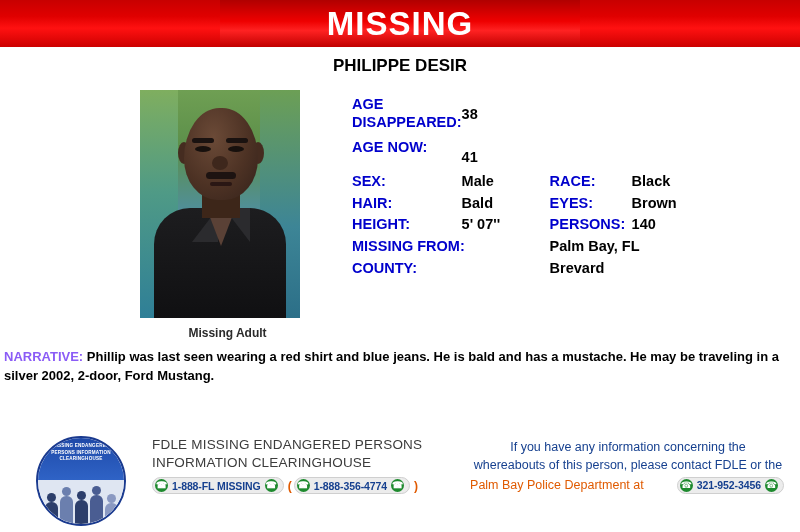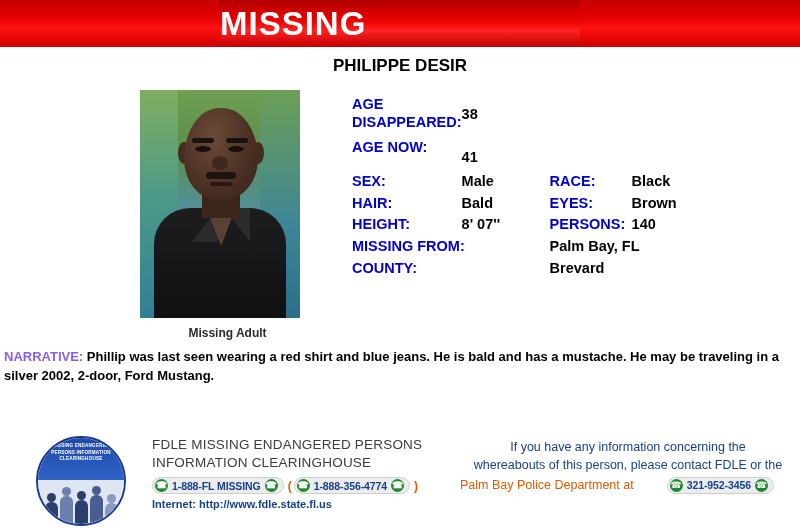--- a/index.html
+++ b/index.html
@@ -31,20 +31,21 @@
   }
   .banner-inner {
     position: absolute;
     left: 220px;
     top: 0;
     width: 360px;
     height: 47px;
     background: linear-gradient(to bottom, #b00000 0%, #ee0000 45%, #ff2222 65%, #c00000 100%);
     display: flex;
     align-items: center;
+    justify-content: center;
   }
   .banner-text {
     color: #ffffff;
     font-size: 33px;
     font-weight: bold;
     letter-spacing: 1px;
     line-height: 47px;
     font-family: "Liberation Sans", sans-serif;
   }
 
@@ -392,20 +393,21 @@
     line-height: 1.45;
   }
   .foot-right .l2 {
     color: #e05a00;
     font-size: 12.5px;
     line-height: 1.45;
   }
   .foot-right .phone-line {
     display: flex;
     align-items: center;
+    justify-content: center;
     margin-top: 2px;
     gap: 27px;
   }
 </style>
 </head>
 <body>
 
 <div class="page">
 
   <div class="banner">
@@ -456,21 +458,21 @@
       <td class="val">Black</td>
     </tr>
     <tr>
       <td class="lbl col-a">HAIR:</td>
       <td class="val col-b">Bald</td>
       <td class="lbl col-c">EYES:</td>
       <td class="val">Brown</td>
     </tr>
     <tr>
       <td class="lbl col-a">HEIGHT:</td>
-      <td class="val col-b">8' 07''</td>
+      <td class="val col-b">5' 07''</td>
       <td class="lbl col-c">PERSONS:</td>
       <td class="val">140</td>
     </tr>
     <tr>
       <td class="lbl col-a" colspan="2">MISSING FROM:</td>
       <td class="val" colspan="2">Palm Bay, FL</td>
     </tr>
     <tr>
       <td class="lbl col-a" colspan="2">COUNTY:</td>
       <td class="val" colspan="2">Brevard</td>
@@ -517,21 +519,20 @@
           <span class="ic end">☎</span>
         </span>
         <span class="paren">(</span>
         <span class="phone-pill">
           <span class="ic">☎</span>
           <span class="num">1-888-356-4774</span>
           <span class="ic end">☎</span>
         </span>
         <span class="paren">)</span>
       </div>
-      <div class="internet">Internet: http://www.fdle.state.fl.us</div>
     </div>
 
     <div class="foot-right">
       <div class="l1">If you have any information concerning the</div>
       <div class="l1">whereabouts of this person, please contact FDLE or the</div>
       <div class="phone-line">
         <span class="l2">Palm Bay Police Department at</span>
         <span class="phone-pill" style="margin-left:6px;">
           <span class="ic">☎</span>
           <span class="num">321-952-3456</span>

